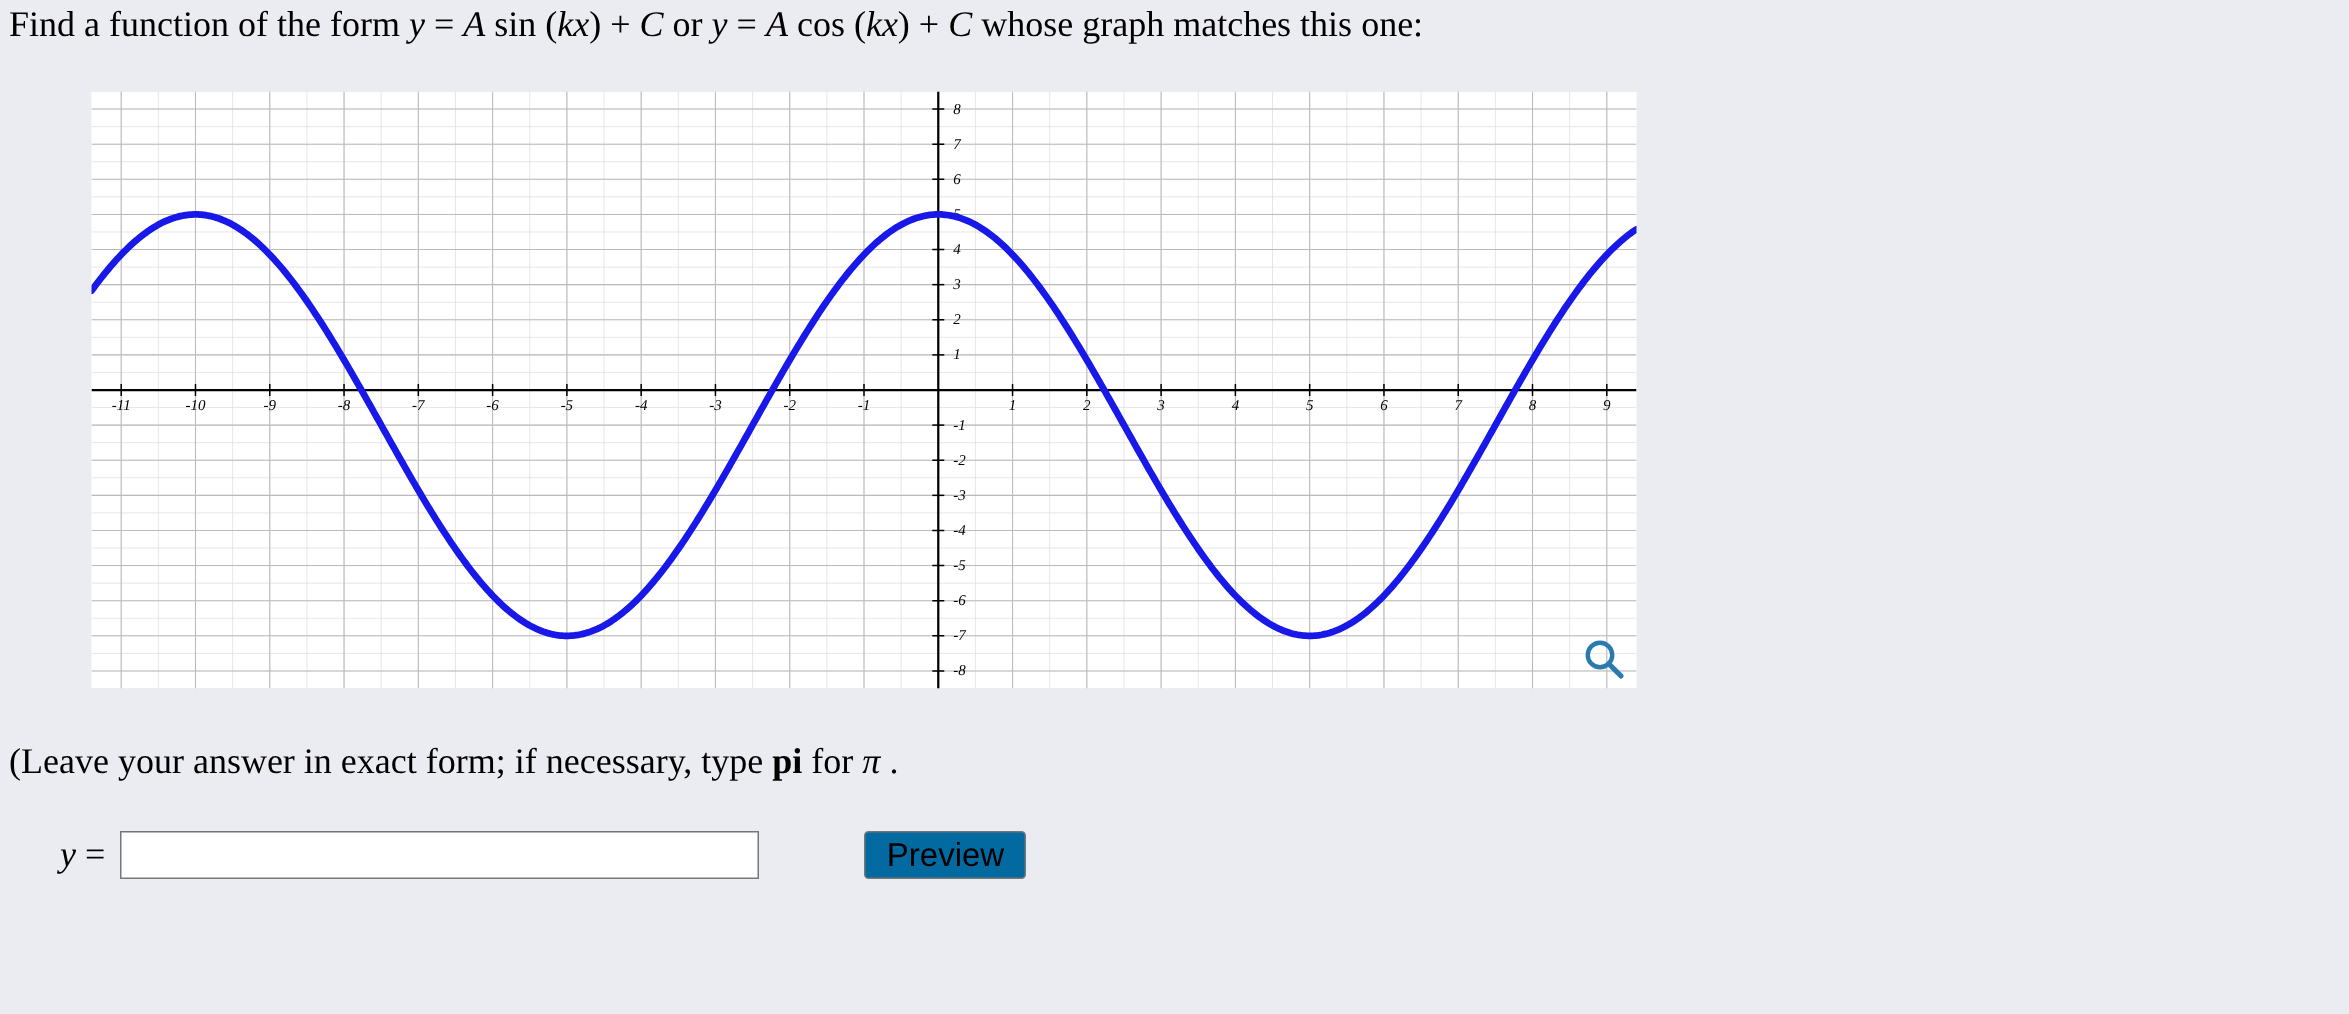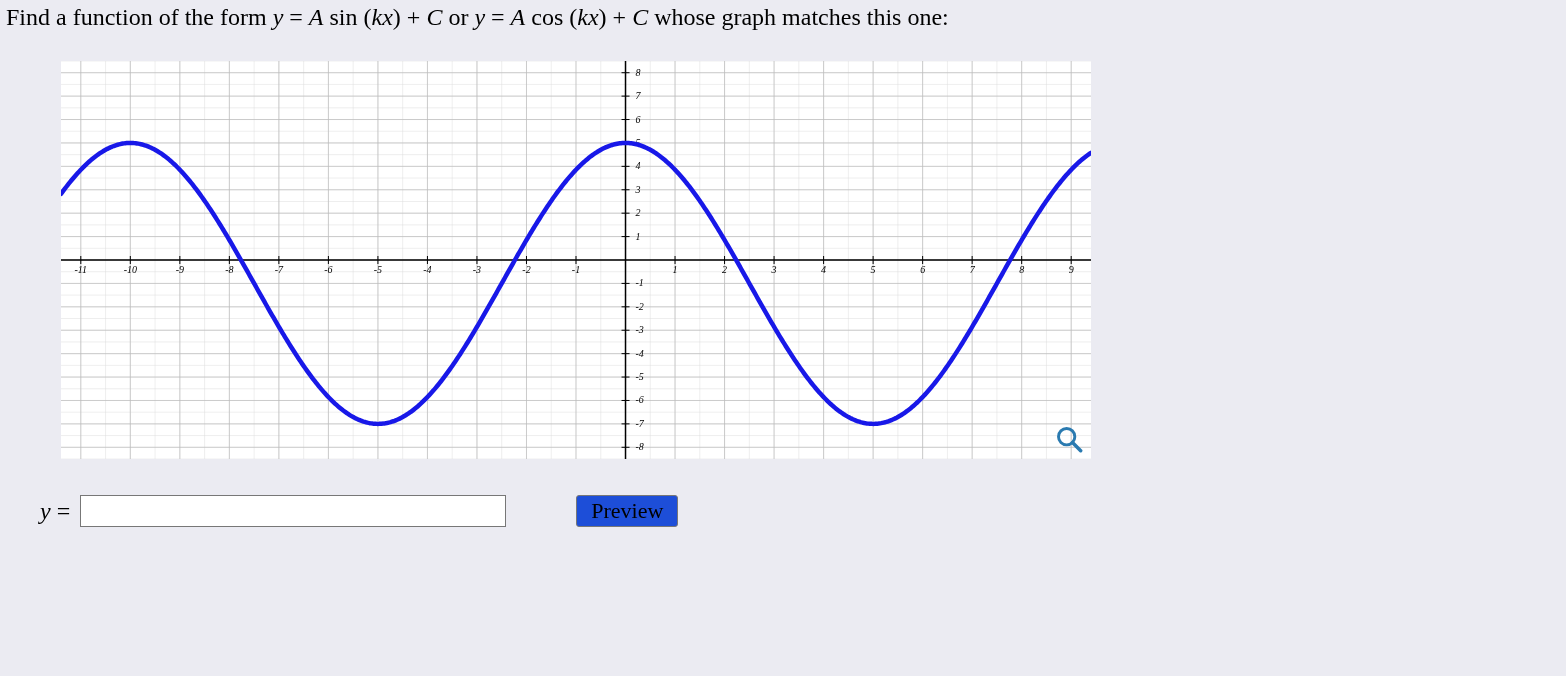--- a/index.html
+++ b/index.html
@@ -39,24 +39,24 @@
   }
   input.answer-input {
     width: 420px;
     height: 28px;
     font-size: 18px;
     border: 1px solid #777;
     background: #fff;
   }
   button.preview {
     margin-left: 60px;
-    font-family: Liberation Serif, serif;
+    font-family: Liberation Sans, sans-serif;
     font-size: 22px;
     padding: 2px 14px;
-    background: #1d4ed8;
+    background: #0369a1;
     border: 1px solid #777;
     border-radius: 3px;
   }
   svg { display: block; }
   .magnifier {
     position: absolute;
     right: 8px;
     bottom: 6px;
     width: 28px;
     height: 28px;
@@ -277,20 +277,27 @@
         <line x1="560.5192307692308" y1="11.70588235294116" x2="568.5192307692308" y2="11.70588235294116" stroke="#000" stroke-width="1"></line>
         <text x="574.5192307692308" y="14.70588235294116" font-size="10" font-style="italic" font-family="Times New Roman" text-anchor="start" fill="#000">8</text>
         <path d="M0.00 132.87 L1.29 131.12 L2.57 129.38 L3.86 127.68 L5.15 126.00 L6.44 124.34 L7.73 122.71 L9.01 121.11 L10.30 119.53 L11.59 117.98 L12.87 116.46 L14.16 114.97 L15.45 113.51 L16.74 112.07 L18.03 110.67 L19.31 109.29 L20.60 107.94 L21.89 106.63 L23.18 105.35 L24.46 104.09 L25.75 102.87 L27.04 101.68 L28.33 100.53 L29.61 99.40 L30.90 98.31 L32.19 97.25 L33.48 96.23 L34.76 95.24 L36.05 94.28 L37.34 93.35 L38.62 92.47 L39.91 91.61 L41.20 90.79 L42.49 90.01 L43.78 89.26 L45.06 88.55 L46.35 87.87 L47.64 87.23 L48.92 86.62 L50.21 86.05 L51.50 85.52 L52.79 85.02 L54.08 84.56 L55.36 84.14 L56.65 83.75 L57.94 83.41 L59.22 83.09 L60.51 82.82 L61.80 82.58 L63.09 82.38 L64.38 82.22 L65.66 82.09 L66.95 82.01 L68.24 81.95 L69.52 81.94 L70.81 81.97 L72.10 82.03 L73.39 82.13 L74.68 82.26 L75.96 82.44 L77.25 82.65 L78.54 82.90 L79.83 83.19 L81.11 83.51 L82.40 83.87 L83.69 84.27 L84.97 84.70 L86.26 85.17 L87.55 85.68 L88.84 86.22 L90.13 86.80 L91.41 87.42 L92.70 88.07 L93.99 88.76 L95.27 89.49 L96.56 90.25 L97.85 91.04 L99.14 91.87 L100.43 92.74 L101.71 93.63 L103.00 94.57 L104.29 95.54 L105.57 96.54 L106.86 97.57 L108.15 98.64 L109.44 99.74 L110.72 100.88 L112.01 102.05 L113.30 103.24 L114.59 104.48 L115.87 105.74 L117.16 107.03 L118.45 108.36 L119.74 109.71 L121.03 111.09 L122.31 112.51 L123.60 113.95 L124.89 115.43 L126.17 116.93 L127.46 118.46 L128.75 120.01 L130.04 121.60 L131.32 123.21 L132.61 124.85 L133.90 126.51 L135.19 128.20 L136.47 129.91 L137.76 131.65 L139.05 133.42 L140.34 135.20 L141.62 137.02 L142.91 138.85 L144.20 140.70 L145.49 142.58 L146.78 144.48 L148.06 146.40 L149.35 148.34 L150.64 150.30 L151.92 152.28 L153.21 154.28 L154.50 156.29 L155.79 158.33 L157.07 160.38 L158.36 162.44 L159.65 164.53 L160.94 166.62 L162.22 168.74 L163.51 170.87 L164.80 173.01 L166.09 175.16 L167.38 177.33 L168.66 179.51 L169.95 181.70 L171.24 183.90 L172.52 186.11 L173.81 188.33 L175.10 190.56 L176.39 192.80 L177.67 195.05 L178.96 197.30 L180.25 199.57 L181.54 201.83 L182.82 204.11 L184.11 206.38 L185.40 208.67 L186.69 210.95 L187.97 213.24 L189.26 215.53 L190.55 217.82 L191.84 220.12 L193.13 222.41 L194.41 224.71 L195.70 227.00 L196.99 229.29 L198.28 231.58 L199.56 233.87 L200.85 236.16 L202.14 238.44 L203.43 240.72 L204.71 242.99 L206.00 245.26 L207.29 247.52 L208.57 249.77 L209.86 252.02 L211.15 254.26 L212.44 256.49 L213.72 258.71 L215.01 260.92 L216.30 263.12 L217.59 265.32 L218.88 267.49 L220.16 269.66 L221.45 271.82 L222.74 273.96 L224.03 276.09 L225.31 278.20 L226.60 280.30 L227.89 282.38 L229.18 284.45 L230.46 286.50 L231.75 288.53 L233.04 290.55 L234.33 292.55 L235.61 294.52 L236.90 296.48 L238.19 298.42 L239.48 300.34 L240.76 302.24 L242.05 304.12 L243.34 305.97 L244.63 307.81 L245.91 309.62 L247.20 311.41 L248.49 313.17 L249.78 314.91 L251.06 316.62 L252.35 318.31 L253.64 319.98 L254.93 321.61 L256.21 323.23 L257.50 324.81 L258.79 326.37 L260.07 327.90 L261.36 329.40 L262.65 330.87 L263.94 332.31 L265.23 333.73 L266.51 335.11 L267.80 336.47 L269.09 337.79 L270.38 339.09 L271.66 340.35 L272.95 341.58 L274.24 342.78 L275.53 343.95 L276.81 345.08 L278.10 346.18 L279.39 347.25 L280.68 348.29 L281.96 349.29 L283.25 350.25 L284.54 351.19 L285.83 352.09 L287.11 352.95 L288.40 353.78 L289.69 354.58 L290.98 355.34 L292.26 356.06 L293.55 356.75 L294.84 357.40 L296.13 358.02 L297.41 358.60 L298.70 359.14 L299.99 359.65 L301.27 360.12 L302.56 360.56 L303.85 360.95 L305.14 361.31 L306.43 361.64 L307.71 361.92 L309.00 362.17 L310.29 362.38 L311.58 362.56 L312.86 362.70 L314.15 362.80 L315.44 362.86 L316.73 362.88 L318.01 362.87 L319.30 362.82 L320.59 362.73 L321.88 362.61 L323.16 362.44 L324.45 362.24 L325.74 362.00 L327.02 361.73 L328.31 361.42 L329.60 361.07 L330.89 360.68 L332.18 360.26 L333.46 359.80 L334.75 359.30 L336.04 358.77 L337.32 358.20 L338.61 357.60 L339.90 356.95 L341.19 356.28 L342.48 355.56 L343.76 354.82 L345.05 354.03 L346.34 353.21 L347.62 352.36 L348.91 351.47 L350.20 350.55 L351.49 349.59 L352.77 348.60 L354.06 347.57 L355.35 346.51 L356.64 345.42 L357.93 344.30 L359.21 343.14 L360.50 341.95 L361.79 340.73 L363.08 339.48 L364.36 338.19 L365.65 336.88 L366.94 335.53 L368.22 334.16 L369.51 332.75 L370.80 331.32 L372.09 329.85 L373.38 328.36 L374.66 326.84 L375.95 325.29 L377.24 323.72 L378.52 322.11 L379.81 320.48 L381.10 318.83 L382.39 317.15 L383.68 315.44 L384.96 313.71 L386.25 311.95 L387.54 310.17 L388.82 308.37 L390.11 306.54 L391.40 304.69 L392.69 302.82 L393.98 300.93 L395.26 299.02 L396.55 297.08 L397.84 295.13 L399.13 293.16 L400.41 291.16 L401.70 289.15 L402.99 287.13 L404.27 285.08 L405.56 283.02 L406.85 280.94 L408.14 278.85 L409.43 276.74 L410.71 274.61 L412.00 272.48 L413.29 270.33 L414.57 268.16 L415.86 265.99 L417.15 263.80 L418.44 261.60 L419.73 259.39 L421.01 257.17 L422.30 254.95 L423.59 252.71 L424.88 250.47 L426.16 248.21 L427.45 245.95 L428.74 243.69 L430.02 241.42 L431.31 239.14 L432.60 236.86 L433.89 234.58 L435.18 232.29 L436.46 230.00 L437.75 227.71 L439.04 225.41 L440.33 223.12 L441.61 220.82 L442.90 218.53 L444.19 216.24 L445.48 213.94 L446.76 211.65 L448.05 209.37 L449.34 207.09 L450.62 204.81 L451.91 202.53 L453.20 200.26 L454.49 198.00 L455.77 195.74 L457.06 193.49 L458.35 191.25 L459.64 189.02 L460.92 186.79 L462.21 184.58 L463.50 182.37 L464.79 180.18 L466.07 178.00 L467.36 175.83 L468.65 173.67 L469.94 171.52 L471.22 169.39 L472.51 167.27 L473.80 165.17 L475.09 163.08 L476.37 161.01 L477.66 158.95 L478.95 156.92 L480.24 154.89 L481.52 152.89 L482.81 150.91 L484.10 148.94 L485.39 146.99 L486.68 145.07 L487.96 143.16 L489.25 141.28 L490.54 139.42 L491.82 137.58 L493.11 135.76 L494.40 133.97 L495.69 132.19 L496.97 130.45 L498.26 128.73 L499.55 127.03 L500.84 125.36 L502.13 123.71 L503.41 122.09 L504.70 120.50 L505.99 118.93 L507.28 117.39 L508.56 115.88 L509.85 114.40 L511.14 112.95 L512.42 111.53 L513.71 110.13 L515.00 108.77 L516.29 107.44 L517.57 106.13 L518.86 104.86 L520.15 103.62 L521.44 102.41 L522.73 101.23 L524.01 100.09 L525.30 98.98 L526.59 97.90 L527.88 96.85 L529.16 95.84 L530.45 94.86 L531.74 93.92 L533.03 93.01 L534.31 92.13 L535.60 91.29 L536.89 90.49 L538.17 89.72 L539.46 88.98 L540.75 88.28 L542.04 87.62 L543.33 86.99 L544.61 86.40 L545.90 85.84 L547.19 85.32 L548.48 84.84 L549.76 84.40 L551.05 83.99 L552.34 83.62 L553.63 83.28 L554.91 82.98 L556.20 82.72 L557.49 82.50 L558.77 82.31 L560.06 82.17 L561.35 82.05 L562.64 81.98 L563.92 81.95 L565.21 81.95 L566.50 81.99 L567.79 82.06 L569.08 82.18 L570.36 82.33 L571.65 82.52 L572.94 82.74 L574.23 83.01 L575.51 83.31 L576.80 83.64 L578.09 84.02 L579.38 84.43 L580.66 84.88 L581.95 85.36 L583.24 85.88 L584.52 86.44 L585.81 87.04 L587.10 87.67 L588.39 88.33 L589.67 89.04 L590.96 89.77 L592.25 90.55 L593.54 91.36 L594.83 92.20 L596.11 93.08 L597.40 93.99 L598.69 94.94 L599.98 95.92 L601.26 96.93 L602.55 97.98 L603.84 99.06 L605.13 100.18 L606.41 101.32 L607.70 102.50 L608.99 103.71 L610.27 104.96 L611.56 106.23 L612.85 107.54 L614.14 108.87 L615.42 110.24 L616.71 111.63 L618.00 113.06 L619.29 114.52 L620.58 116.00 L621.86 117.51 L623.15 119.05 L624.44 120.62 L625.73 122.21 L627.01 123.84 L628.30 125.48 L629.59 127.16 L630.88 128.86 L632.16 130.58 L633.45 132.33 L634.74 134.10 L636.03 135.90 L637.31 137.72 L638.60 139.56 L639.89 141.42 L641.18 143.31 L642.46 145.22 L643.75 147.14 L645.04 149.09 L646.32 151.06 L647.61 153.04 L648.90 155.05 L650.19 157.07 L651.47 159.11 L652.76 161.17 L654.05 163.24 L655.34 165.33 L656.63 167.44 L657.91 169.55 L659.20 171.69 L660.49 173.83 L661.77 175.99 L663.06 178.17 L664.35 180.35 L665.64 182.54 L666.92 184.75 L668.21 186.97 L669.50 189.19 L670.79 191.42 L672.07 193.67 L673.36 195.92 L674.65 198.17 L675.94 200.44 L677.23 202.71 L678.51 204.98 L679.80 207.26 L681.09 209.54 L682.38 211.83 L683.66 214.12 L684.95 216.41 L686.24 218.71 L687.52 221.00 L688.81 223.29 L690.10 225.59 L691.39 227.88 L692.67 230.17 L693.96 232.46 L695.25 234.75 L696.54 237.04 L697.83 239.32 L699.11 241.59 L700.40 243.86 L701.69 246.13 L702.98 248.39 L704.26 250.64 L705.55 252.88 L706.84 255.12 L708.13 257.35 L709.41 259.56 L710.70 261.77 L711.99 263.97 L713.27 266.16 L714.56 268.33 L715.85 270.49 L717.14 272.64 L718.42 274.78 L719.71 276.90 L721.00 279.01 L722.29 281.10 L723.58 283.18 L724.86 285.24 L726.15 287.28 L727.44 289.31 L728.73 291.32 L730.01 293.31 L731.30 295.28 L732.59 297.23 L733.88 299.16 L735.16 301.08 L736.45 302.97 L737.74 304.84 L739.02 306.68 L740.31 308.51 L741.60 310.31 L742.89 312.09 L744.17 313.84 L745.46 315.57 L746.75 317.28 L748.04 318.96 L749.32 320.61 L750.61 322.24 L751.90 323.84 L753.19 325.41 L754.48 326.96 L755.76 328.48 L757.05 329.97 L758.34 331.43 L759.62 332.86 L760.91 334.27 L762.20 335.64 L763.49 336.98 L764.78 338.29 L766.06 339.58 L767.35 340.83 L768.64 342.04 L769.92 343.23 L771.21 344.39 L772.50 345.51 L773.79 346.60 L775.08 347.65 L776.36 348.67 L777.65 349.66 L778.94 350.62 L780.23 351.54 L781.51 352.42 L782.80 353.28 L784.09 354.09 L785.38 354.87 L786.66 355.62 L787.95 356.33 L789.24 357.01 L790.52 357.64 L791.81 358.25 L793.10 358.81 L794.39 359.34 L795.67 359.84 L796.96 360.29 L798.25 360.71 L799.54 361.10 L800.82 361.44 L802.11 361.75 L803.40 362.02 L804.69 362.26 L805.98 362.46 L807.26 362.62 L808.55 362.74 L809.84 362.82 L811.13 362.87 L812.41 362.88 L813.70 362.85 L814.99 362.79 L816.28 362.69 L817.56 362.55 L818.85 362.37 L820.14 362.16 L821.42 361.90 L822.71 361.61 L824.00 361.29 L825.29 360.93 L826.58 360.52 L827.86 360.09 L829.15 359.61 L830.44 359.10 L831.73 358.56 L833.01 357.97 L834.30 357.35 L835.59 356.70 L836.87 356.01 L838.16 355.28 L839.45 354.52 L840.74 353.72 L842.02 352.89 L843.31 352.02 L844.60 351.12 L845.89 350.18 L847.17 349.21 L848.46 348.21 L849.75 347.17 L851.04 346.10 L852.33 344.99 L853.61 343.86 L854.90 342.69 L856.19 341.49 L857.48 340.25 L858.76 338.99 L860.05 337.69 L861.34 336.37 L862.63 335.01 L863.91 333.62 L865.20 332.20 L866.49 330.76 L867.77 329.28 L869.06 327.78 L870.35 326.25 L871.64 324.69 L872.93 323.10 L874.21 321.49 L875.50 319.85 L876.79 318.18 L878.07 316.49 L879.36 314.78 L880.65 313.03 L881.94 311.27 L883.23 309.48 L884.51 307.67 L885.80 305.83 L887.09 303.98 L888.38 302.10 L889.66 300.20 L890.95 298.27 L892.24 296.33 L893.53 294.37 L894.81 292.39 L896.10 290.39 L897.39 288.38 L898.67 286.34 L899.96 284.29 L901.25 282.22 L902.54 280.14 L903.82 278.04 L905.11 275.92 L906.40 273.79 L907.69 271.65 L908.98 269.50 L910.26 267.33 L911.55 265.15 L912.84 262.96 L914.13 260.75 L915.41 258.54 L916.70 256.32 L917.99 254.09 L919.27 251.85 L920.56 249.60 L921.85 247.34 L923.14 245.08 L924.42 242.82 L925.71 240.54 L927.00 238.26 L928.29 235.98 L929.58 233.70 L930.86 231.41 L932.15 229.12 L933.44 226.82 L934.73 224.53 L936.01 222.24 L937.30 219.94 L938.59 217.65 L939.88 215.35 L941.16 213.06 L942.45 210.77 L943.74 208.49 L945.02 206.21 L946.31 203.93 L947.60 201.66 L948.89 199.39 L950.17 197.13 L951.46 194.88 L952.75 192.63 L954.04 190.39 L955.33 188.16 L956.61 185.94 L957.90 183.73 L959.19 181.53 L960.48 179.34 L961.76 177.16 L963.05 175.00 L964.34 172.84 L965.63 170.70 L966.91 168.57 L968.20 166.46 L969.49 164.36 L970.77 162.28 L972.06 160.22 L973.35 158.17 L974.64 156.14 L975.92 154.12 L977.21 152.13 L978.50 150.15 L979.79 148.19 L981.08 146.25 L982.36 144.33 L983.65 142.44 L984.94 140.56 L986.23 138.71 L987.51 136.88 L988.80 135.07 L990.09 133.28 L991.37 131.52 L992.66 129.78 L993.95 128.07 L995.24 126.38 L996.52 124.72 L997.81 123.08 L999.10 121.47 L1000.39 119.89 L1001.68 118.34 L1002.96 116.81 L1004.25 115.31 L1005.54 113.84 L1006.83 112.40 L1008.11 110.99 L1009.40 109.60 L1010.69 108.25 L1011.97 106.93 L1013.26 105.64 L1014.55 104.38 L1015.84 103.15 L1017.12 101.95 L1018.41 100.79 L1019.70 99.66 L1020.99 98.56 L1022.28 97.49 L1023.56 96.46 L1024.85 95.46 L1026.14 94.50 L1027.42 93.56 L1028.71 92.67 L1030.00 91.81 " fill="none" stroke="#1818e8" stroke-width="4.5" stroke-linecap="round"></path>
       </svg>
     <svg class="magnifier" viewBox="0 0 24 24">
       <circle cx="10" cy="10" r="7" fill="none" stroke="#2a7ab0" stroke-width="2.5"></circle>
       <line x1="15" y1="15" x2="22" y2="22" stroke="#2a7ab0" stroke-width="3" stroke-linecap="round"></line>
     </svg>
   </div>
 
+  <div class="instr">
+    <span>(Leave your answer in exact form; if necessary, type </span>
+    <b>pi</b>
+    <span> for </span>
+    <span class="math-var">π</span>
+    <span>.</span>
+  </div>
 
   <div class="answer-row">
     <span>
       <span class="math-var">y</span><span> = </span>
     </span>
     <input type="text" class="answer-input" value="" style="">
     <button class="preview">Preview</button>
   </div>
 
 </div>

